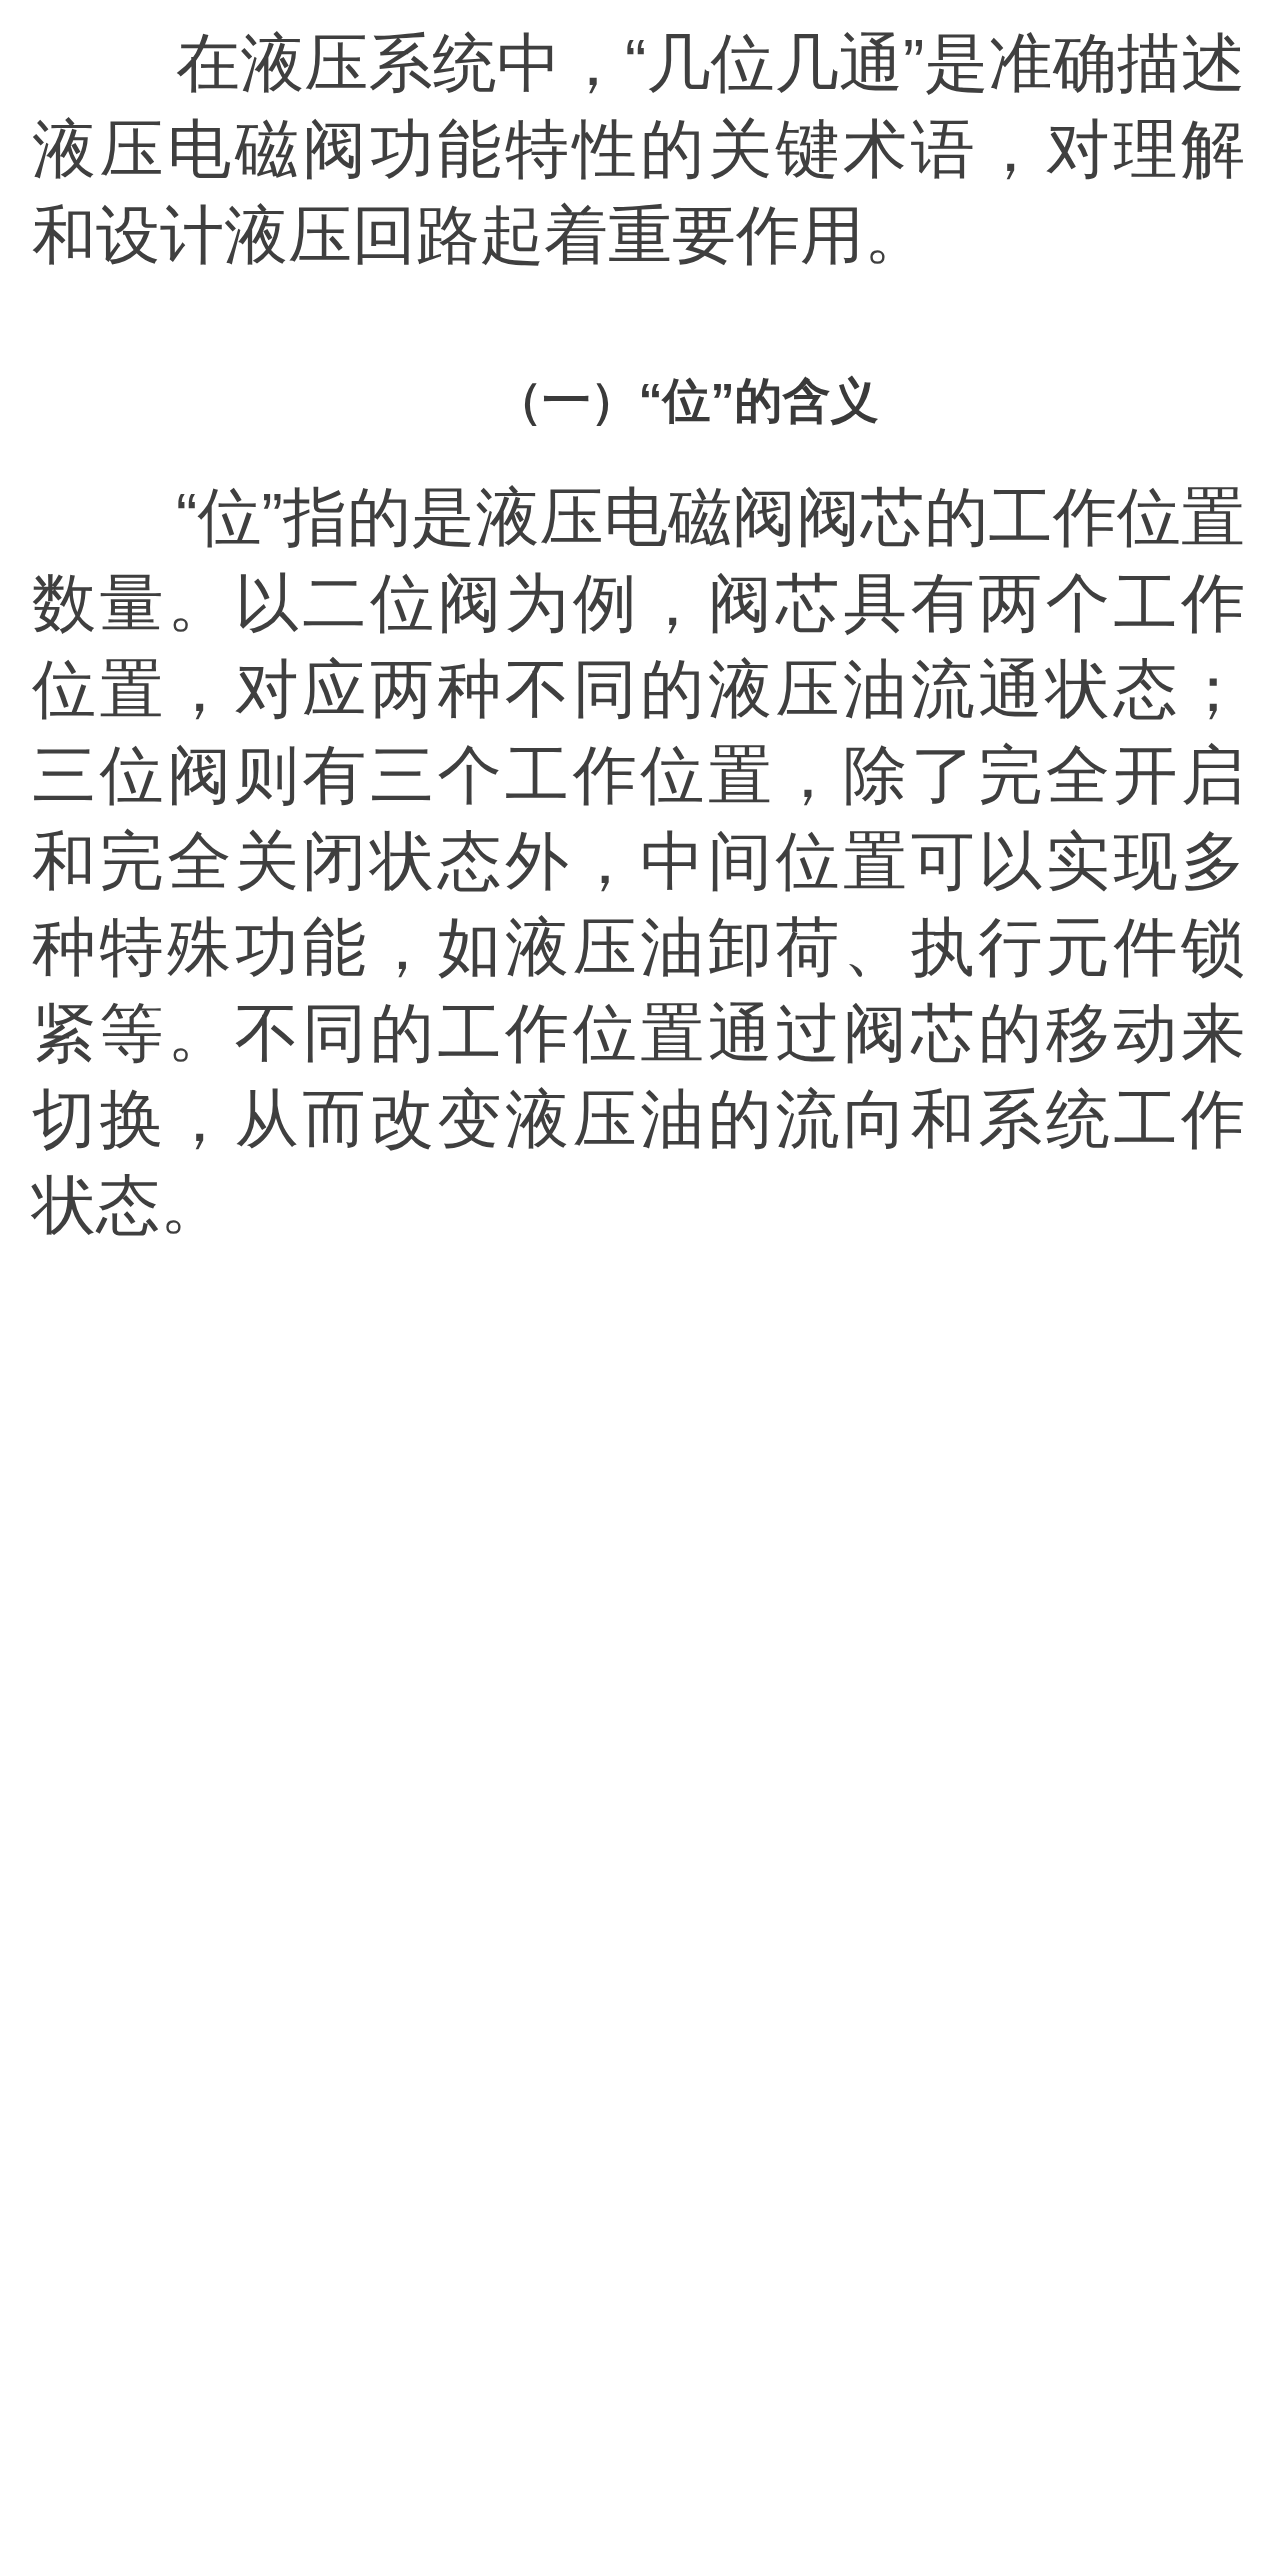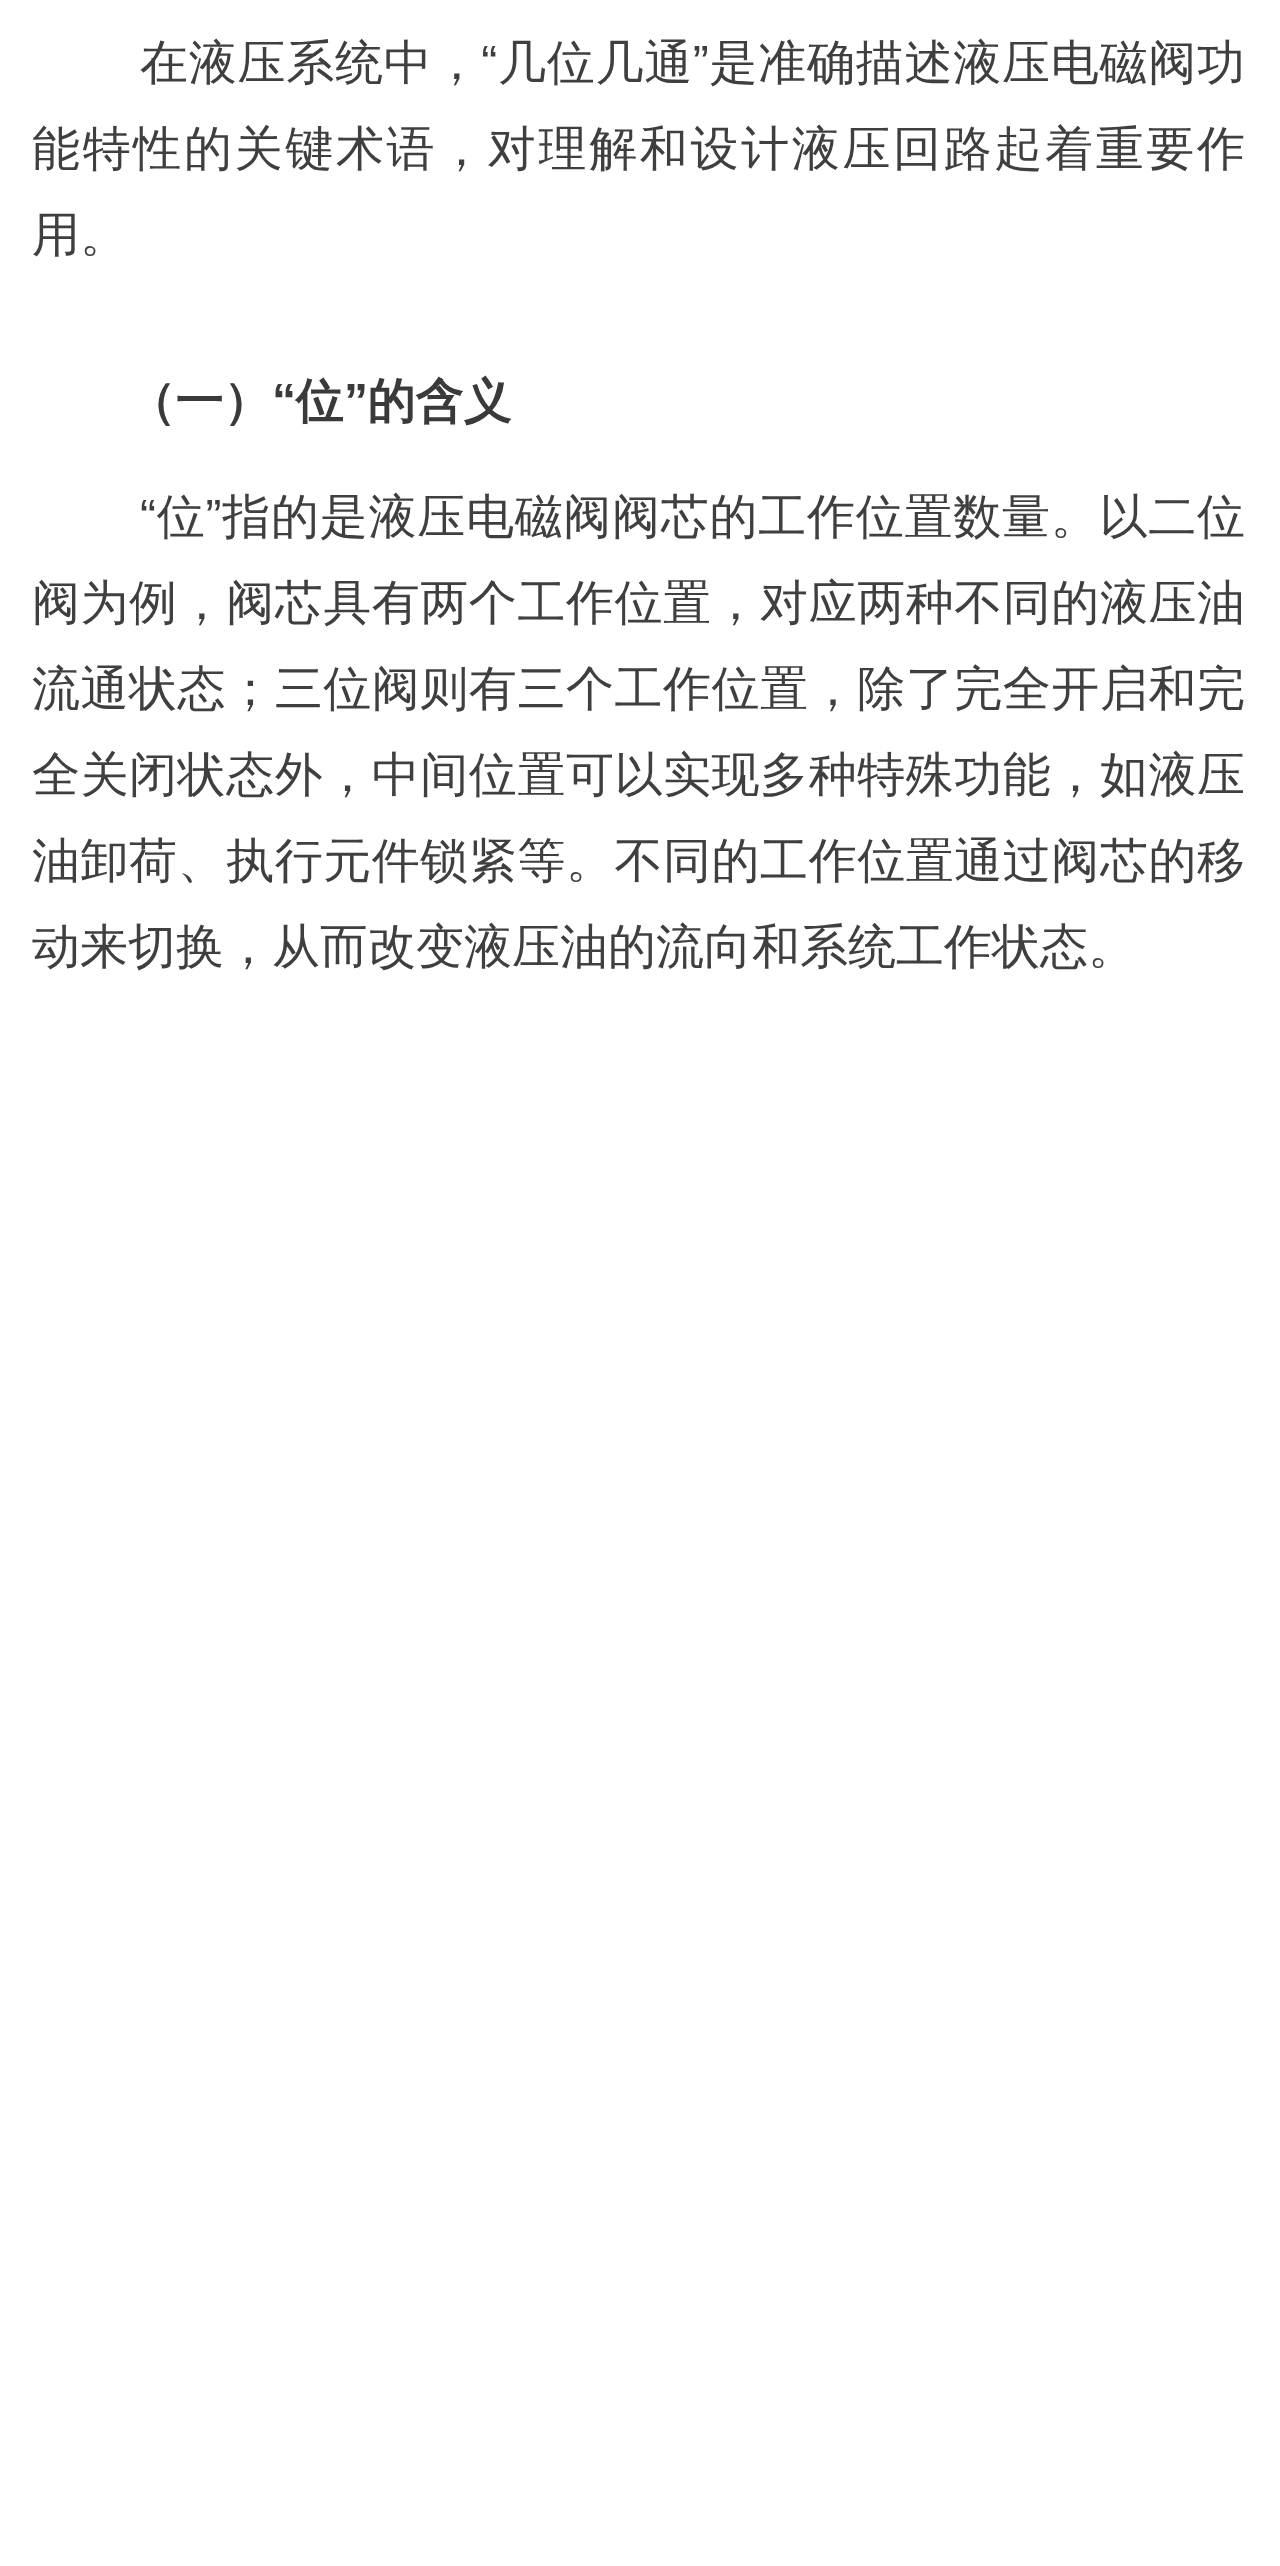--- a/index.html
+++ b/index.html
@@ -13,39 +13,40 @@
   }
   .article {
     box-sizing: border-box;
     width: 1280px;
     min-height: 2566px;
     padding: 20px 35px 80px 32px;
     background: #ffffff;
   }
   .para {
     margin: 0 0 30px 0;
-    font-size: 48px;
+    font-size: 64px;
     line-height: 86px;
     color: #3f3f3f;
     text-align: justify;
     text-justify: inter-ideograph;
     text-indent: 2.25em;
     word-break: break-all;
   }
   .heading {
     margin: 26px 0 30px 0;
     font-size: 48px;
     line-height: 86px;
     font-weight: bold;
     color: #3a3a3a;
     text-indent: 2em;
     text-align: left;
   }
   .heading.first {
     margin-top: 80px;
+    text-align: center;
   }
 </style>
 </head>
 <body>
 
 <div class="article">
 
   <p class="para">在液压系统中，“几位几通”是准确描述液压电磁阀功能特性的关键术语，对理解和设计液压回路起着重要作用。</p>
 
   <h2 class="heading first">（一）“位”的含义</h2>

